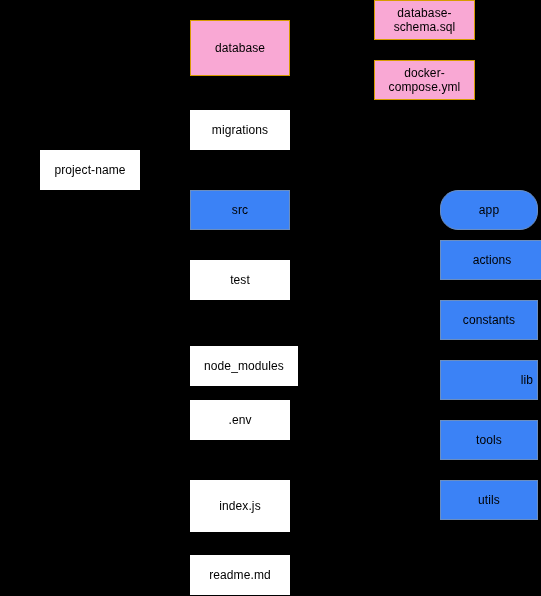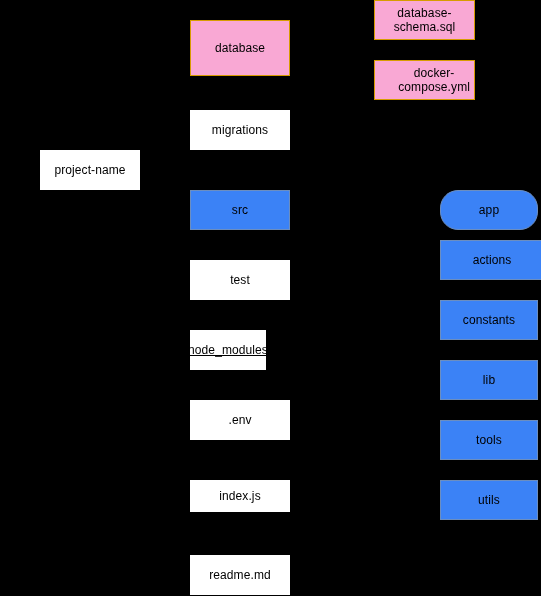--- a/index.html
+++ b/index.html
@@ -101,27 +101,27 @@
     <div class="edge" style="left: 365px; top: 210px; width: 1px; height: 230px;"></div>
     <div class="edge" style="left: 365px; top: 440px; width: 75px; height: 1px;"></div>
     <div class="edge" style="left: 290px; top: 210px; width: 75px; height: 1px;"></div>
     <div class="edge" style="left: 365px; top: 210px; width: 1px; height: 290px;"></div>
     <div class="edge" style="left: 365px; top: 500px; width: 75px; height: 1px;"></div>
     <div class="node plain" style="left: 40px; top: 150px; width: 100px; height: 40px;"><span>project-name</span></div>
     <div class="node orange" style="left: 190px; top: 20px; width: 100px; height: 56px;"><span>database</span></div>
     <div class="node plain" style="left: 190px; top: 110px; width: 100px; height: 40px;"><span>migrations</span></div>
     <div class="node blue" style="left: 190px; top: 190px; width: 100px; height: 40px;"><span>src</span></div>
     <div class="node plain" style="left: 190px; top: 260px; width: 100px; height: 40px;"><span>test</span></div>
-    <div class="node plain" style="left: 190px; top: 330px; width: 76px; height: 40px; text-decoration: underline;"><span>node_modules</span></div>
+    <div class="node plain" style="left: 190px; top: 346px; width: 108px; height: 40px;"><span>node_modules</span></div>
     <div class="node plain" style="left: 190px; top: 400px; width: 100px; height: 40px;"><span>.env</span></div>
-    <div class="node plain" style="left: 190px; top: 480px; width: 100px; height: 32px;"><span>index.js</span></div>
+    <div class="node plain" style="left: 190px; top: 480px; width: 100px; height: 52px;"><span>index.js</span></div>
     <div class="node plain" style="left: 190px; top: 555px; width: 100px; height: 40px;"><span>readme.md</span></div>
     <div class="node orange" style="left: 374px; top: 0px; width: 101px; height: 40px;"><span>database-
 schema.sql</span></div>
-    <div class="node orange" style="left: 374px; top: 60px; width: 101px; height: 40px; justify-content: flex-end;"><span>docker-
+    <div class="node orange" style="left: 374px; top: 60px; width: 101px; height: 40px;"><span>docker-
 compose.yml</span></div>
     <div class="node blue" style="left: 440px; top: 190px; width: 98px; height: 40px; border-radius: 18px;"><span>app</span></div>
     <div class="node blue" style="left: 440px; top: 240px; width: 104px; height: 40px;"><span>actions</span></div>
     <div class="node blue" style="left: 440px; top: 300px; width: 98px; height: 40px;"><span>constants</span></div>
-    <div class="node blue" style="left: 440px; top: 360px; width: 98px; height: 40px;"><span>lib</span></div>
+    <div class="node blue" style="left: 440px; top: 360px; width: 98px; height: 40px; justify-content: flex-end;"><span>lib</span></div>
     <div class="node blue" style="left: 440px; top: 420px; width: 98px; height: 40px;"><span>tools</span></div>
     <div class="node blue" style="left: 440px; top: 480px; width: 98px; height: 40px;"><span>utils</span></div>
   </div>
 
 </body></html>

